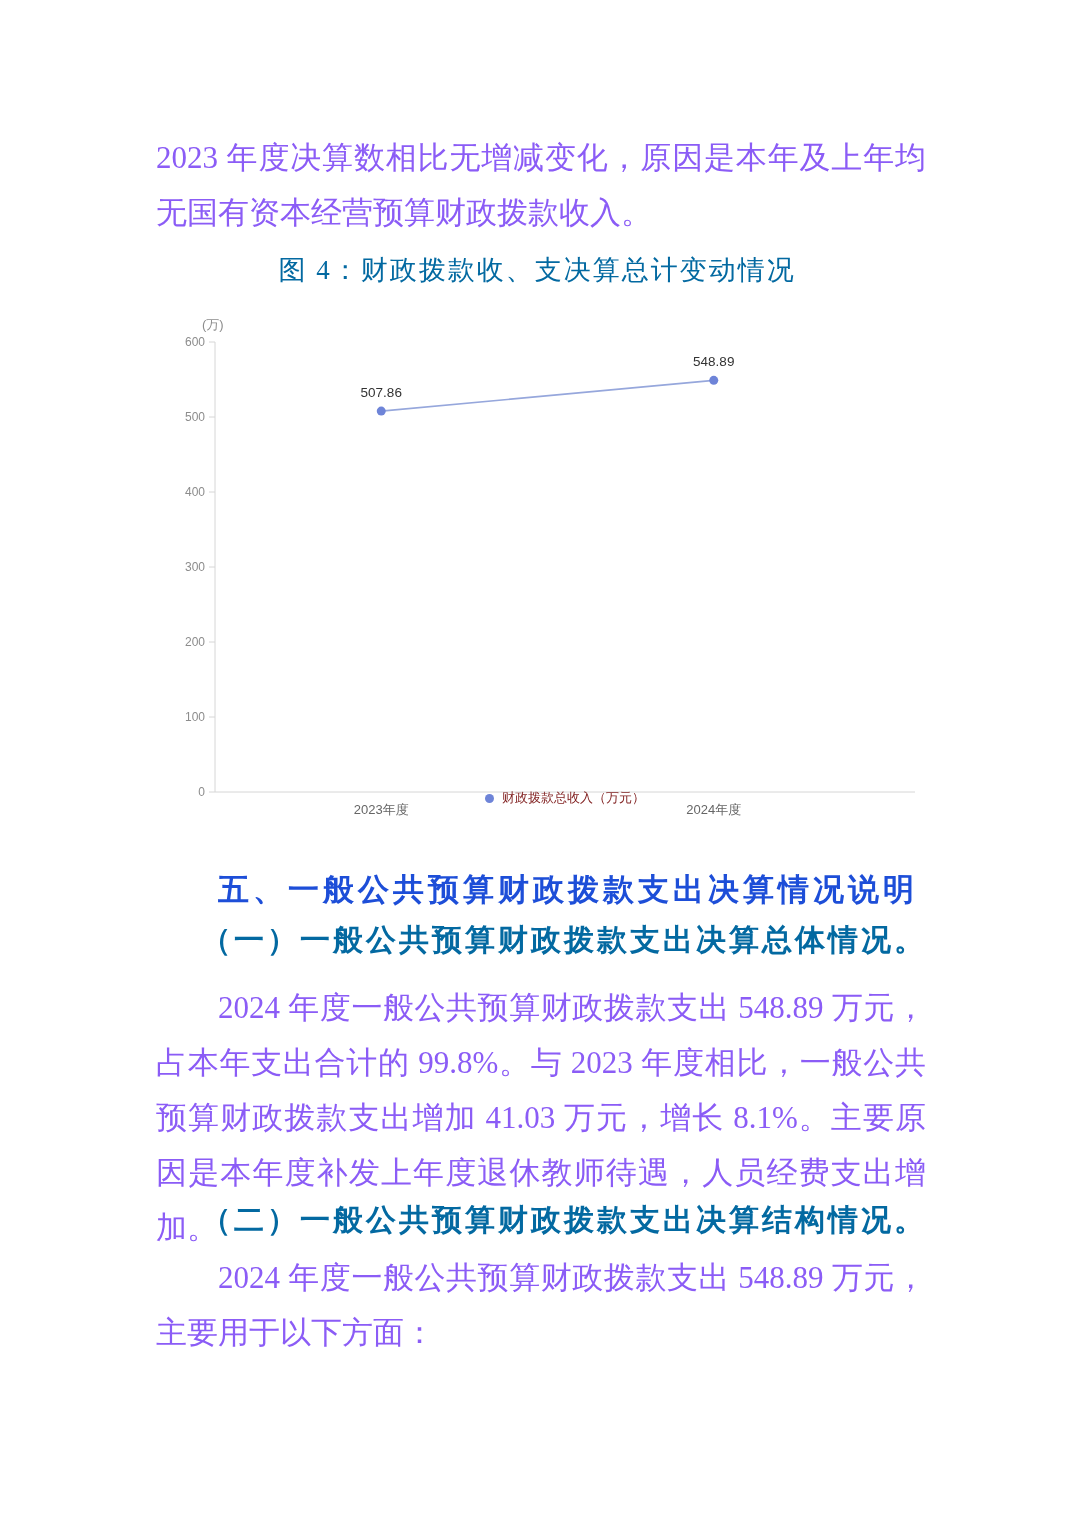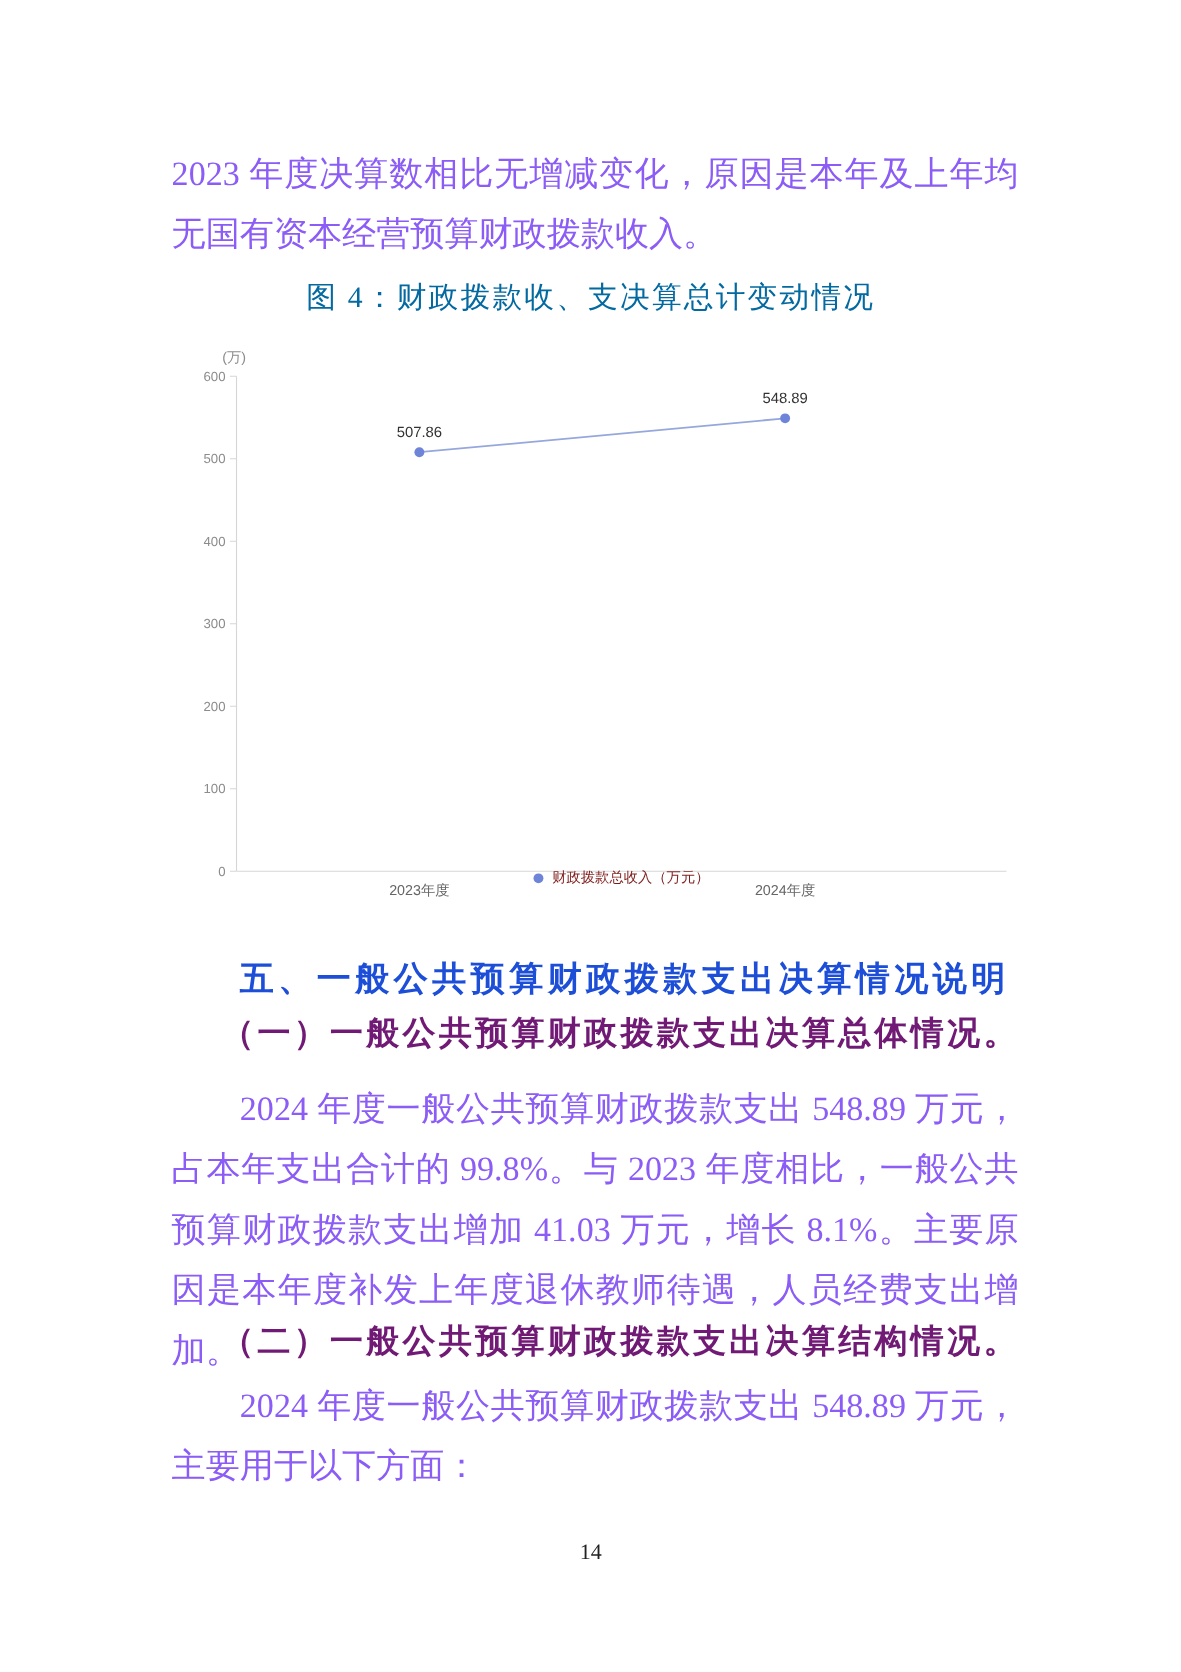--- a/index.html
+++ b/index.html
@@ -78,21 +78,21 @@
   }
   .subtitle {
     position: absolute;
     left: 156px;
     width: 800px;
     font-size: 30px;
     font-weight: bold;
     letter-spacing: 3px;
     text-indent: 1.5em;
     line-height: 44px;
-    color: #701a75;
+    color: #0369a1;
   }
   .sub1-title { top: 918px; }
   .sub2-title { top: 1198px; }
   .sub1-body { top: 980px; }
   .sub2-body { top: 1250px; }
   .page-number {
     position: absolute;
     top: 1400px;
     left: 0;
     width: 1074px;
@@ -146,15 +146,14 @@
   <h2 class="heading">五、一般公共预算财政拨款支出决算情况说明</h2>
 
   <div class="subtitle sub1-title">（一）一般公共预算财政拨款支出决算总体情况。</div>
 
   <p class="body-text indent sub1-body">2024 年度一般公共预算财政拨款支出 548.89 万元，占本年支出合计的 99.8%。与 2023 年度相比，一般公共预算财政拨款支出增加 41.03 万元，增长 8.1%。主要原因是本年度补发上年度退休教师待遇，人员经费支出增加。</p>
 
   <div class="subtitle sub2-title">（二）一般公共预算财政拨款支出决算结构情况。</div>
 
   <p class="body-text indent sub2-body">2024 年度一般公共预算财政拨款支出 548.89 万元，主要用于以下方面：</p>
 
-  <div class="page-number">14</div>
 
 </div>
 
 </body></html>

